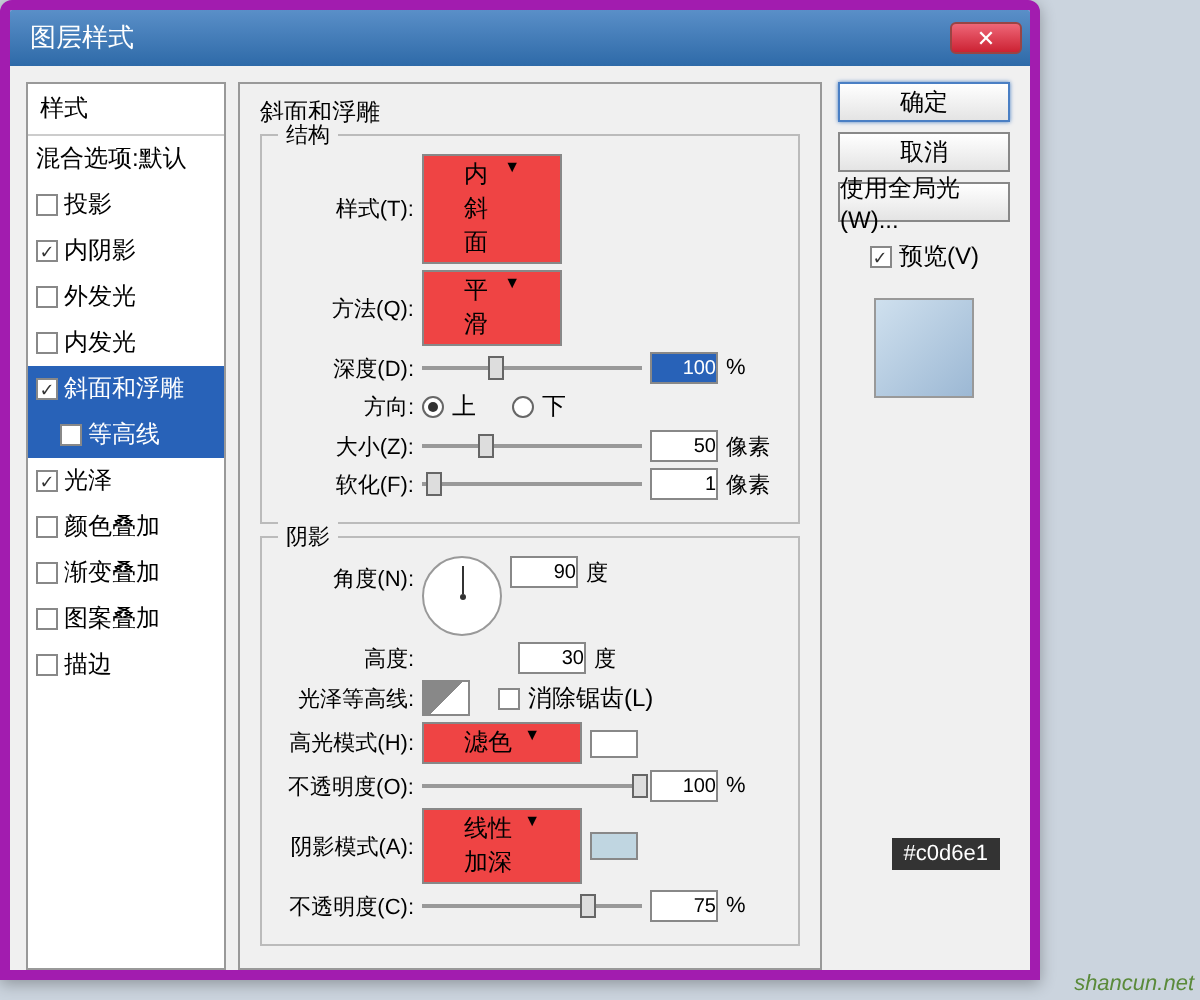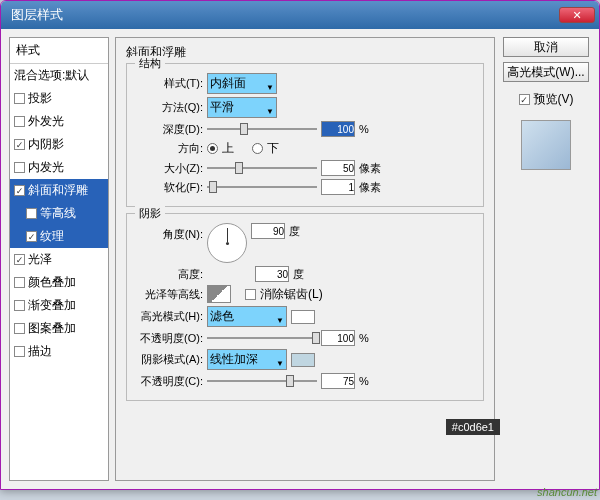--- a/index.html
+++ b/index.html
@@ -1,35 +1,35 @@
 <!DOCTYPE html>
 <html><head>
 <meta charset="utf-8">
 <style>
 * { box-sizing: border-box; margin: 0; padding: 0; font-family: "Microsoft YaHei", SimSun, sans-serif; font-size: 12px; }
 body { background: #cbd4de; width: 600px; height: 500px; padding: 0; }
-.window { width: 600px; height: 490px; background: #fff; border: 1px solid #a21caf; border-radius: 6px 6px 0 0; overflow: hidden; box-shadow: 0 2px 8px rgba(0,0,0,0.3); }
+.window { width: 520px; height: 490px; background: #fff; border: 5px solid #a21caf; border-radius: 6px 6px 0 0; overflow: hidden; box-shadow: 0 2px 8px rgba(0,0,0,0.3); }
 .titlebar { height: 28px; background: linear-gradient(#5a8fc8, #2e6aa8); color: #fff; display: flex; align-items: center; padding: 0 4px 0 10px; }
 .titlebar-text { flex: 1; font-size: 13px; }
 .close-btn { width: 36px; height: 16px; background: linear-gradient(#e67, #c23); border: 1px solid #944; border-radius: 3px; color: #fff; display: flex; align-items: center; justify-content: center; font-size: 11px; cursor: pointer; }
 .dialog-body { display: flex; height: 460px; background: #f0f0f0; padding: 8px; gap: 6px; }
 .styles-list { width: 100px; border: 1px solid #999; background: #fff; }
 .styles-header { background: #fff; padding: 4px 6px; border-bottom: 1px solid #ccc; font-size: 12px; }
 .styles-item { padding: 3px 4px; display: flex; align-items: center; gap: 3px; cursor: pointer; }
 .styles-item.selected { background: #2862b8; color: #fff; }
 .styles-item.sub { padding-left: 16px; }
 .cb { width: 11px; height: 11px; border: 1px solid #888; background: #fff; display: inline-flex; align-items: center; justify-content: center; font-size: 9px; color: #333; }
 .cb.checked::after { content: "✓"; }
 .main-panel { flex: 1; border: 1px solid #999; background: #f0f0f0; padding: 6px 10px; }
 .group-title { font-size: 12px; margin-bottom: 2px; }
 .fieldset { border: 1px solid #bbb; padding: 6px 10px 8px; margin-bottom: 6px; position: relative; }
 .fieldset-label { position: absolute; top: -8px; left: 8px; background: #f0f0f0; padding: 0 4px; font-size: 11px; }
 .row { display: flex; align-items: center; margin: 3px 0; gap: 4px; }
 .row-label { width: 66px; text-align: right; font-size: 11px; }
-.select { border: 1px solid #888; background: #7dd3fc; padding: 1px 2px; width: 70px; display: flex; justify-content: space-between; align-items: flex-end; font-size: 11px; }
+.select { border: 1px solid #888; background: #ef4444; padding: 1px 20px; width: 70px; display: flex; justify-content: space-between; align-items: flex-start; font-size: 11px; }
 .select .arrow { font-size: 8px; }
 .slider { width: 110px; height: 14px; position: relative; display: flex; align-items: center; }
 .slider-track { height: 2px; background: #999; width: 100%; }
 .slider-thumb { position: absolute; width: 8px; height: 12px; background: #ddd; border: 1px solid #666; top: 1px; }
 .num-input { width: 34px; height: 16px; border: 1px solid #888; background: #fff; text-align: right; font-size: 10px; padding: 0; }
 .num-input.hl { background: #2862b8; color: #fff; }
 .unit { font-size: 11px; }
 .radio { width: 11px; height: 11px; border: 1px solid #666; border-radius: 50%; display: inline-flex; align-items: center; justify-content: center; background: #fff; }
 .radio.checked::after { content: ""; width: 5px; height: 5px; background: #333; border-radius: 50%; }
 .right-panel { width: 90px; display: flex; flex-direction: column; gap: 5px; align-items: center; }
@@ -58,42 +58,38 @@
       <div class="styles-header">样式</div>
       <div id="style-items">
           <div class="styles-item">
             <span>混合选项:默认</span>
           </div>
           <div class="styles-item">
             <span class="cb"></span>
             <span>投影</span>
           </div>
           <div class="styles-item">
-            <span class="cb"></span>
-            <span>外发光</span>
-          </div>
-          <div class="styles-item">
             <span class="cb checked"></span>
             <span>内阴影</span>
+          </div>
+          <div class="styles-item">
+            <span class="cb"></span>
+            <span>外发光</span>
           </div>
           <div class="styles-item">
             <span class="cb"></span>
             <span>内发光</span>
           </div>
           <div class="styles-item selected">
             <span class="cb checked"></span>
             <span>斜面和浮雕</span>
           </div>
           <div class="styles-item selected sub">
             <span class="cb"></span>
             <span>等高线</span>
-          </div>
-          <div class="styles-item selected sub">
-            <span class="cb checked"></span>
-            <span>纹理</span>
           </div>
           <div class="styles-item">
             <span class="cb checked"></span>
             <span>光泽</span>
           </div>
           <div class="styles-item">
             <span class="cb"></span>
             <span>颜色叠加</span>
           </div>
           <div class="styles-item">
@@ -226,22 +222,23 @@
               <div class="slider-track"></div>
               <div class="slider-thumb" style="left:72%"></div>
             </div>
           <input class="num-input" value="75" style="">
           <span class="unit">%</span>
         </div>
       </div>
     </div>
 
     <div class="right-panel">
+      <div class="btn primary">确定</div>
       <div class="btn">取消</div>
-      <div class="btn">高光模式(W)...</div>
+      <div class="btn">使用全局光(W)...</div>
       <div class="row" style="margin-top:4px">
         <span class="cb checked"></span>
         <span>预览(V)</span>
       </div>
       <div class="preview-box"></div>
     </div>
 
   </div>
   <div class="tooltip">#c0d6e1</div>
 </div>

